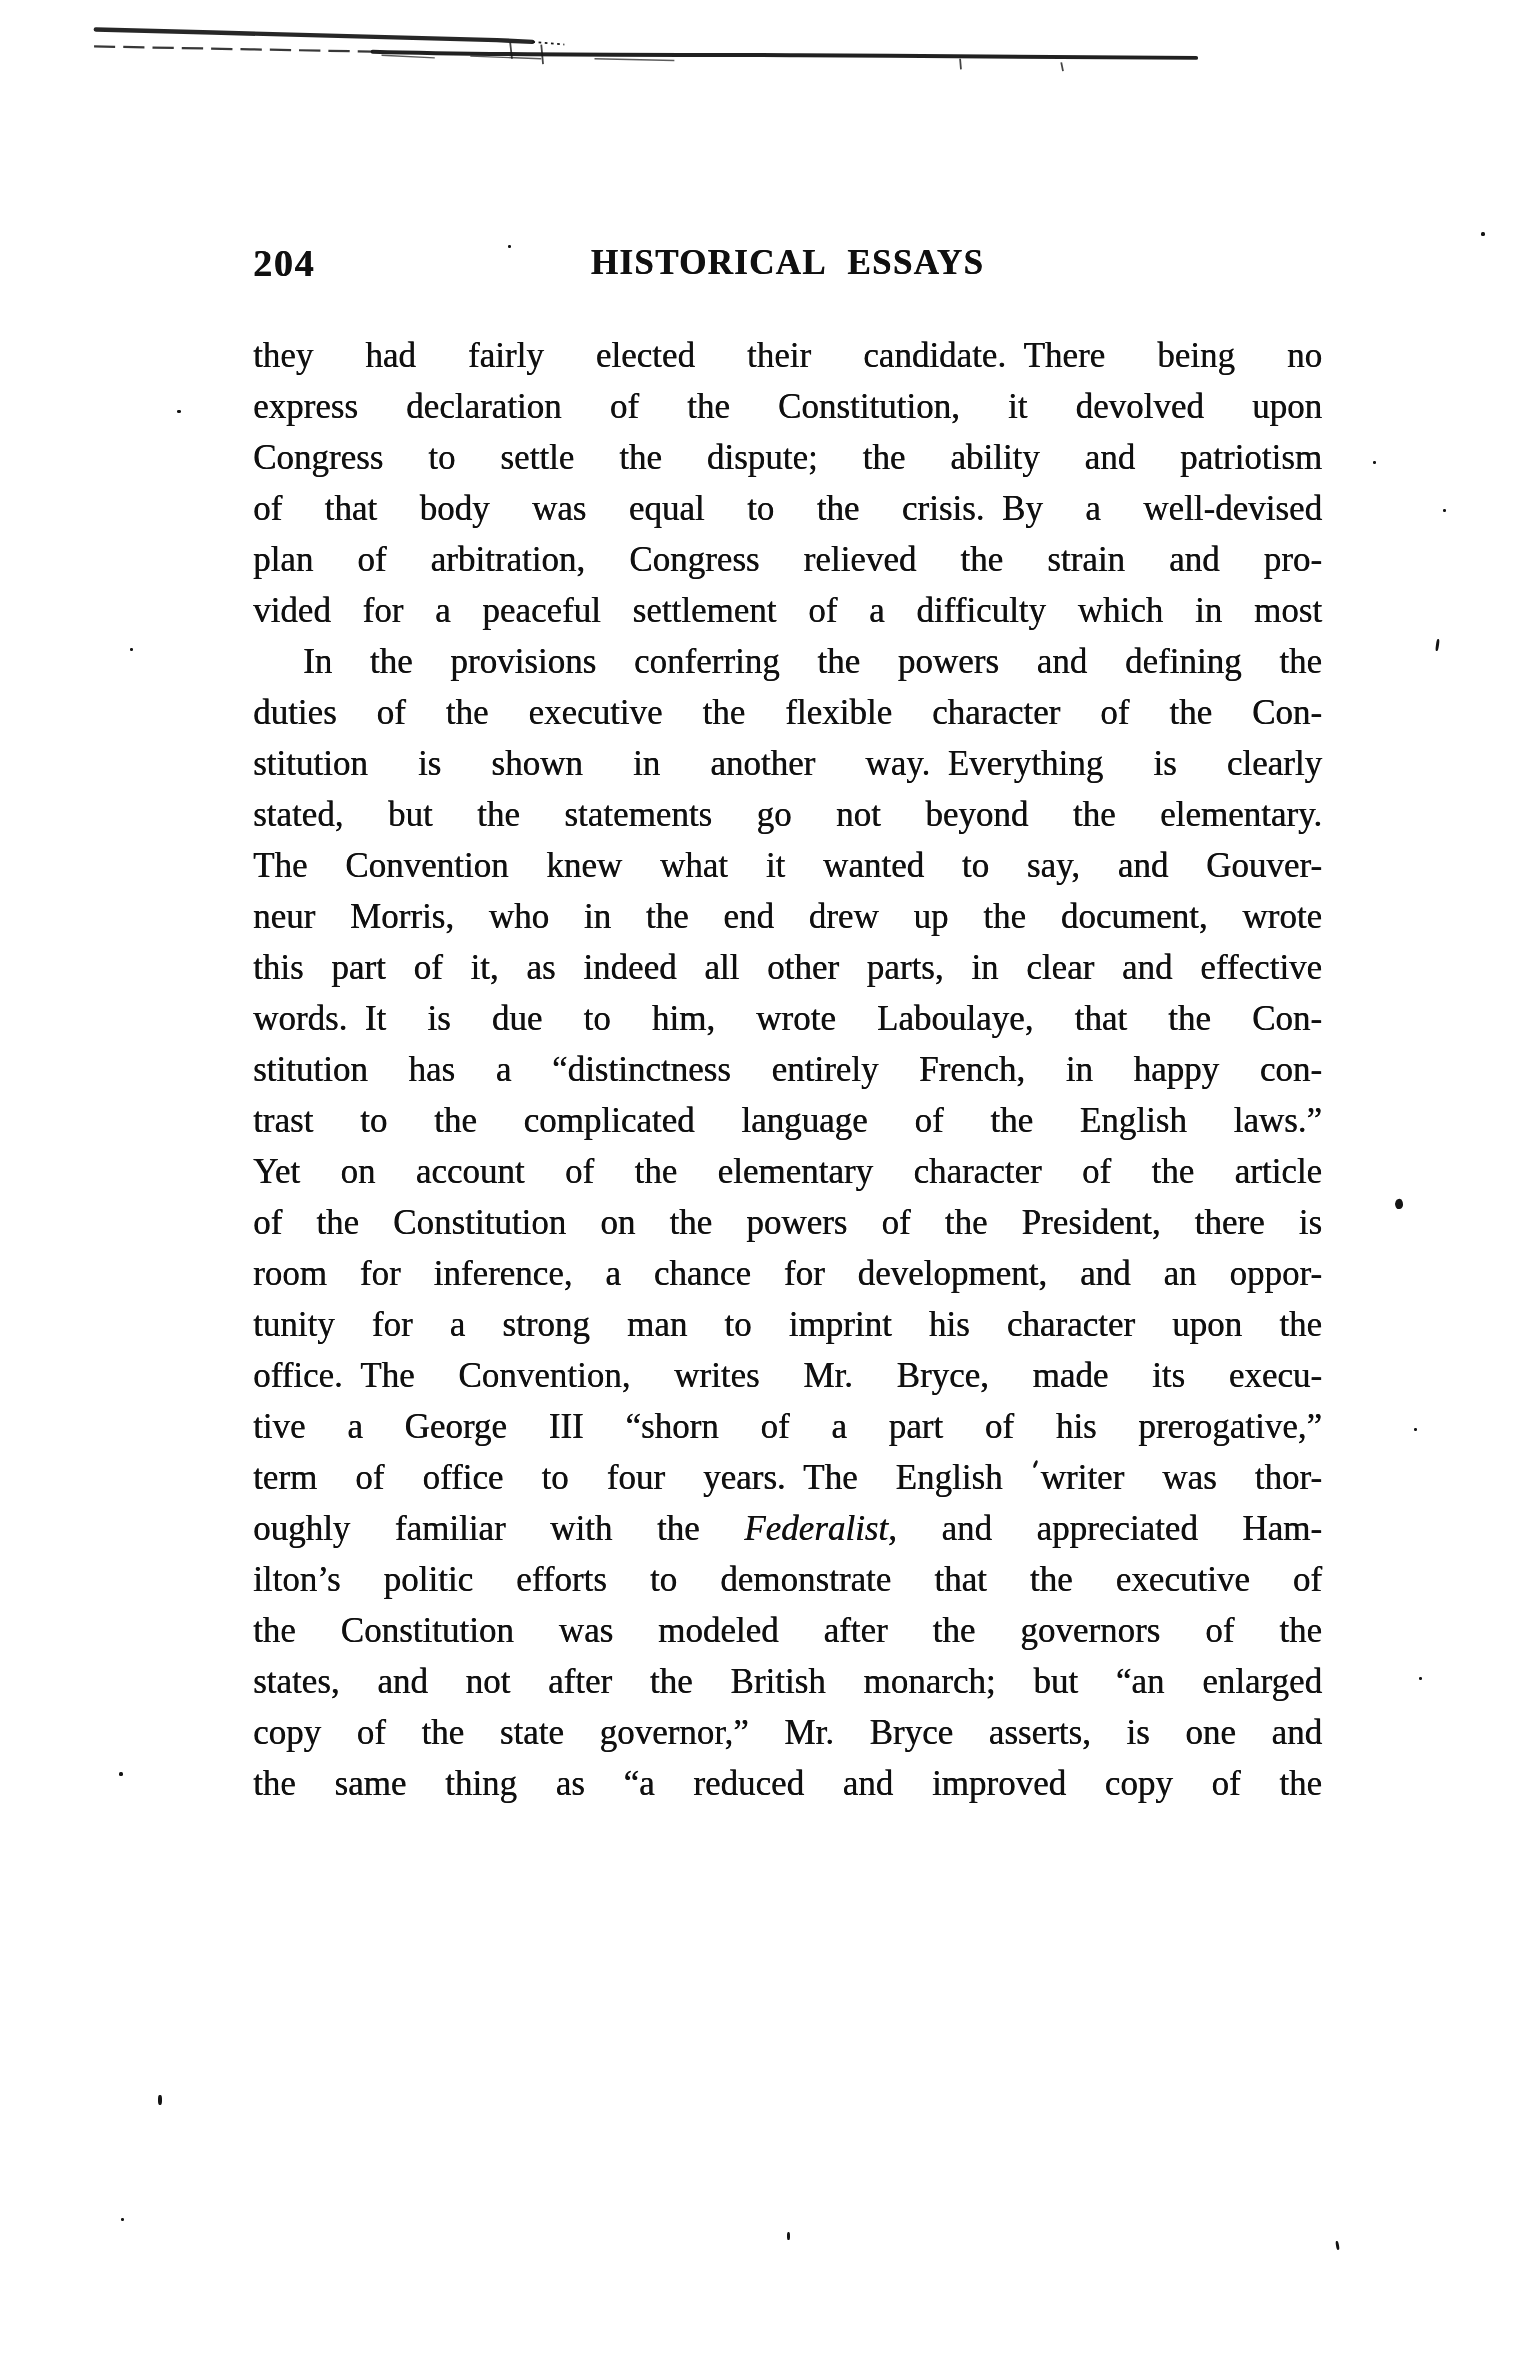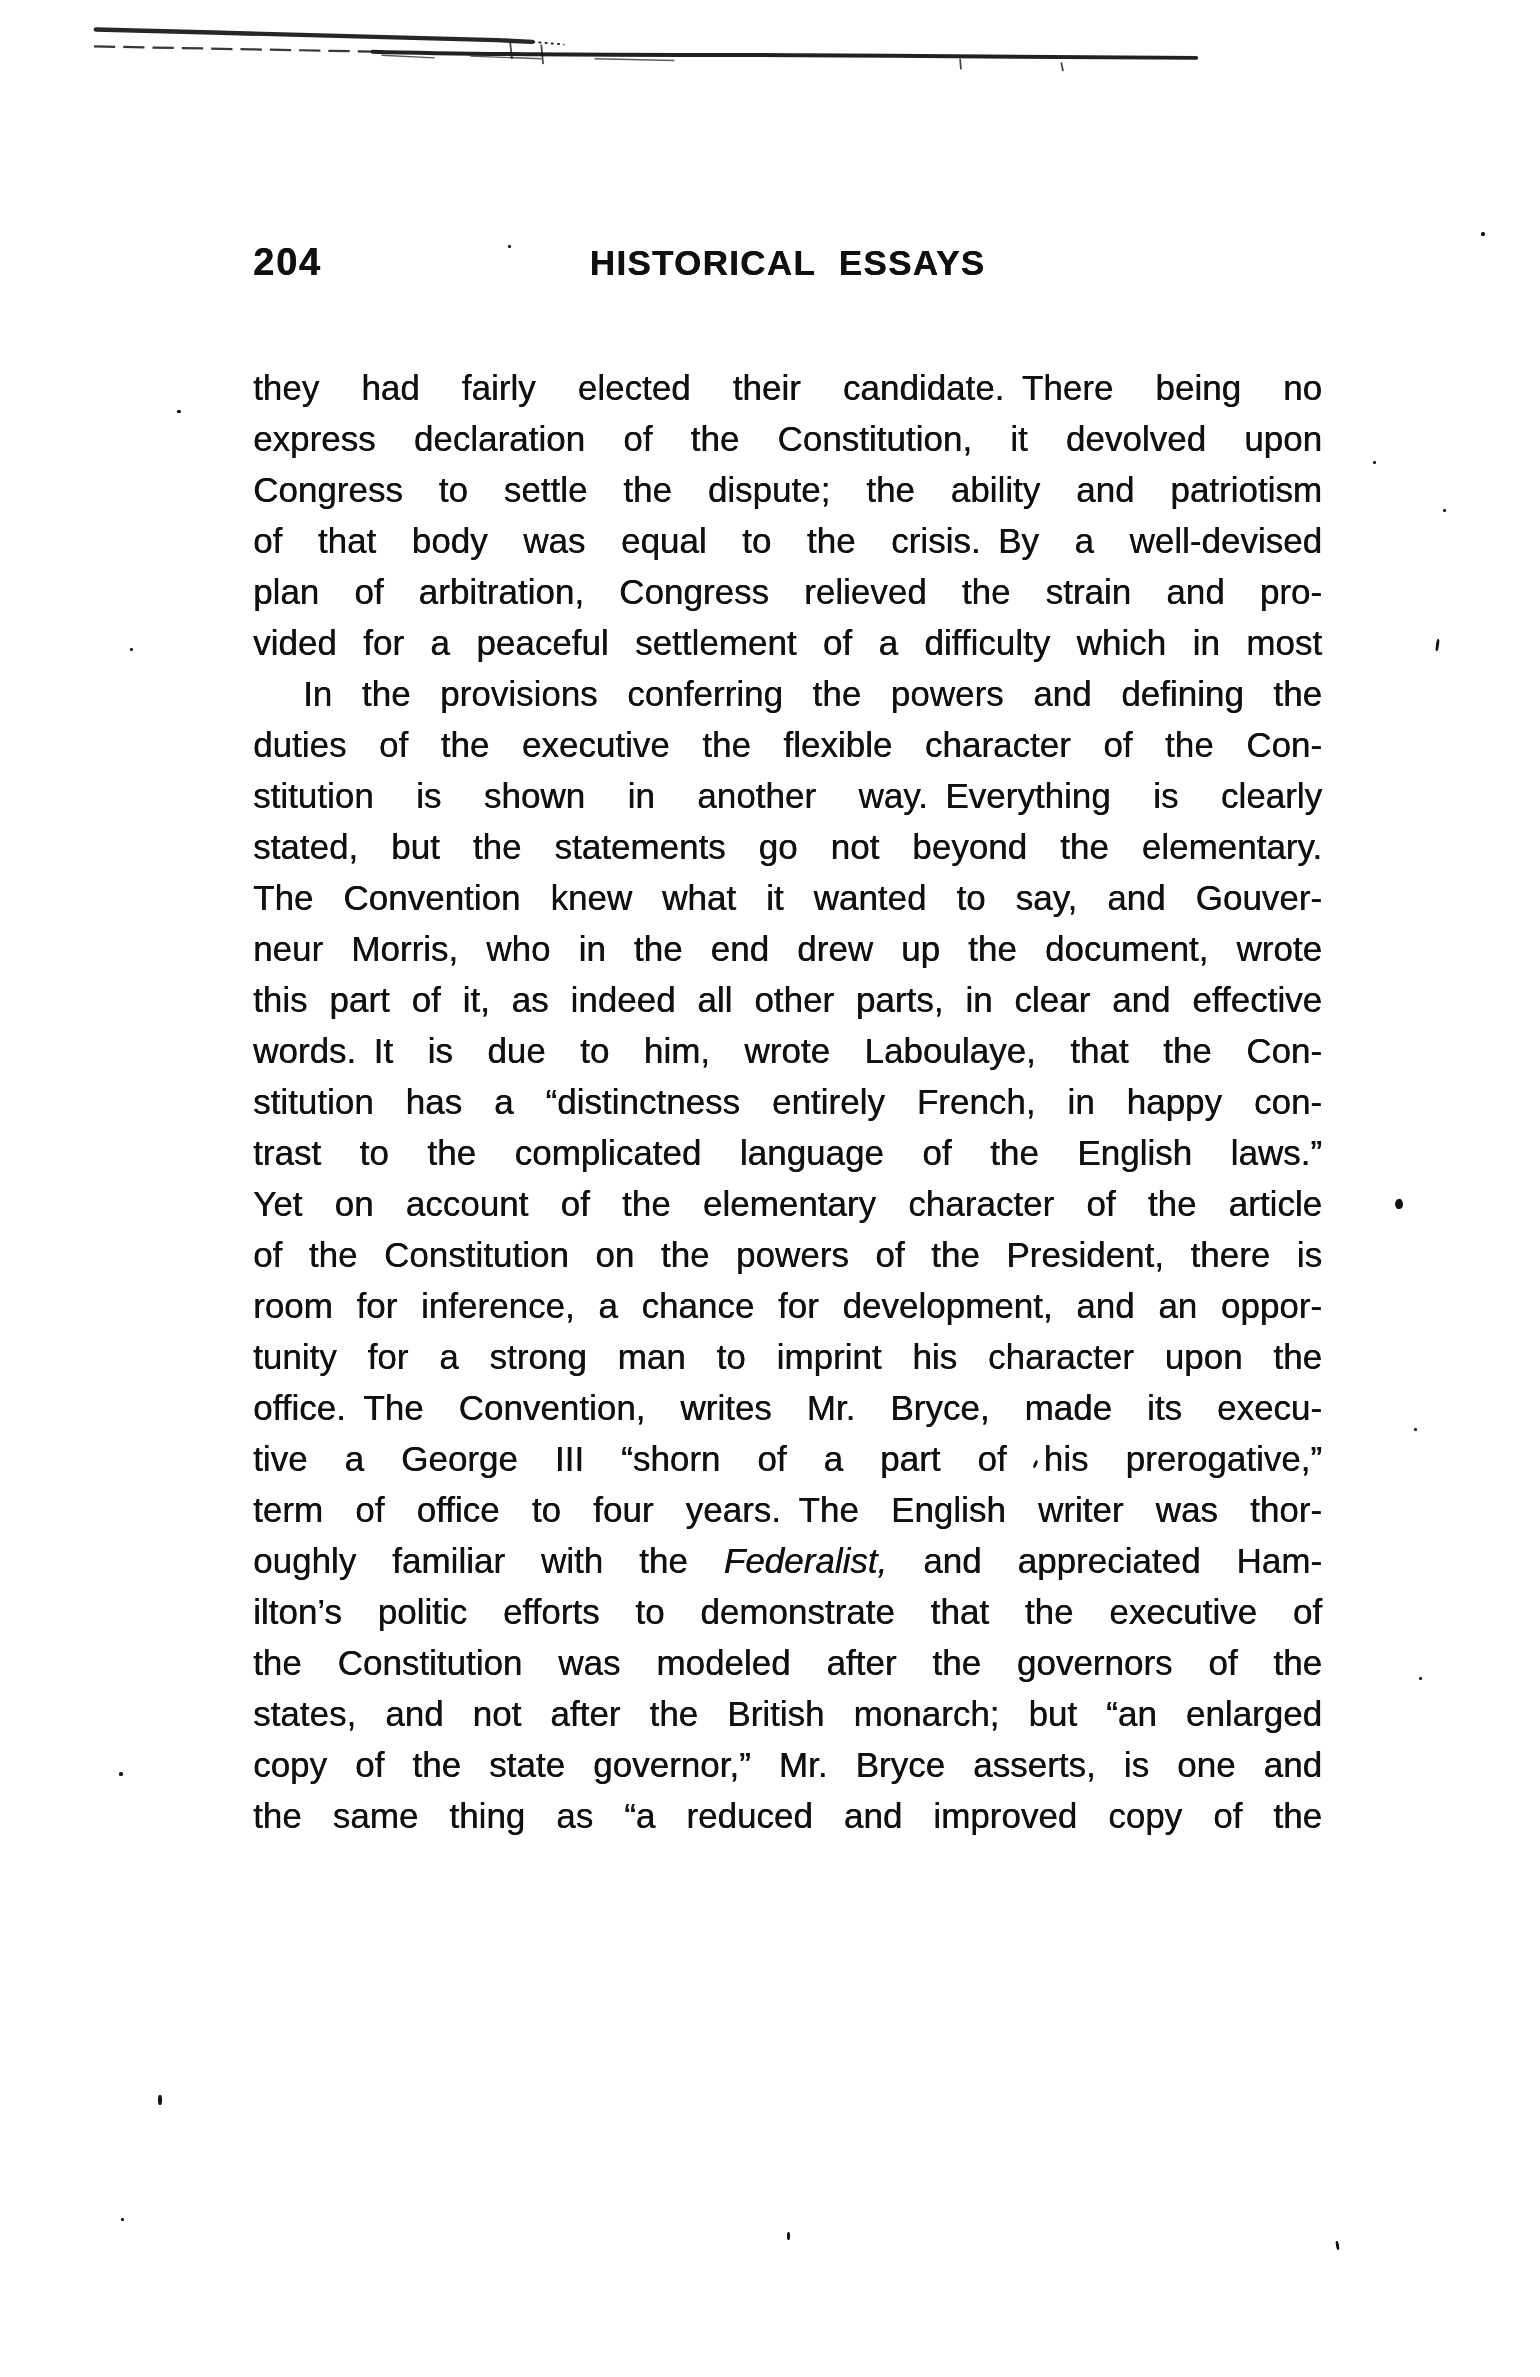--- a/index.html
+++ b/index.html
@@ -2,21 +2,21 @@
 <html style="font-size:14px"><head>
 <meta charset="utf-8">
 <style>
   html, body { margin: 0; padding: 0; background: #ffffff; }
   .page {
     position: relative;
     width: 1540px;
     height: 2370px;
     background: #ffffff;
     overflow: hidden;
-    font-family: Liberation Sans, sans-serif;
+    font-family: Liberation Serif, serif;
     color: #101010;
   }
   .streaks { position: absolute; left: 0; top: 0; }
   .speck { position: absolute; background: #141414; border-radius: 45%; }
   .page-header {
     position: absolute;
     left: 253px;
     top: 241px;
     width: 1069px;
     height: 43px;
@@ -40,21 +40,20 @@
     font-weight: bold;
     letter-spacing: 1.3px;
     word-spacing: 12.4px;
     text-shadow: 0.4px 0 0 #101010;
   }
   .page-body {
     position: absolute;
     left: 253px;
     top: 330px;
     width: 1069px;
-    margin-top: 32px;
   }
   .line {
     height: 51px;
     line-height: 51px;
     font-size: 35px;
     text-align: justify;
     text-align-last: justify;
     white-space: normal;
     text-shadow: 0.4px 0 0 #141414;
   }

